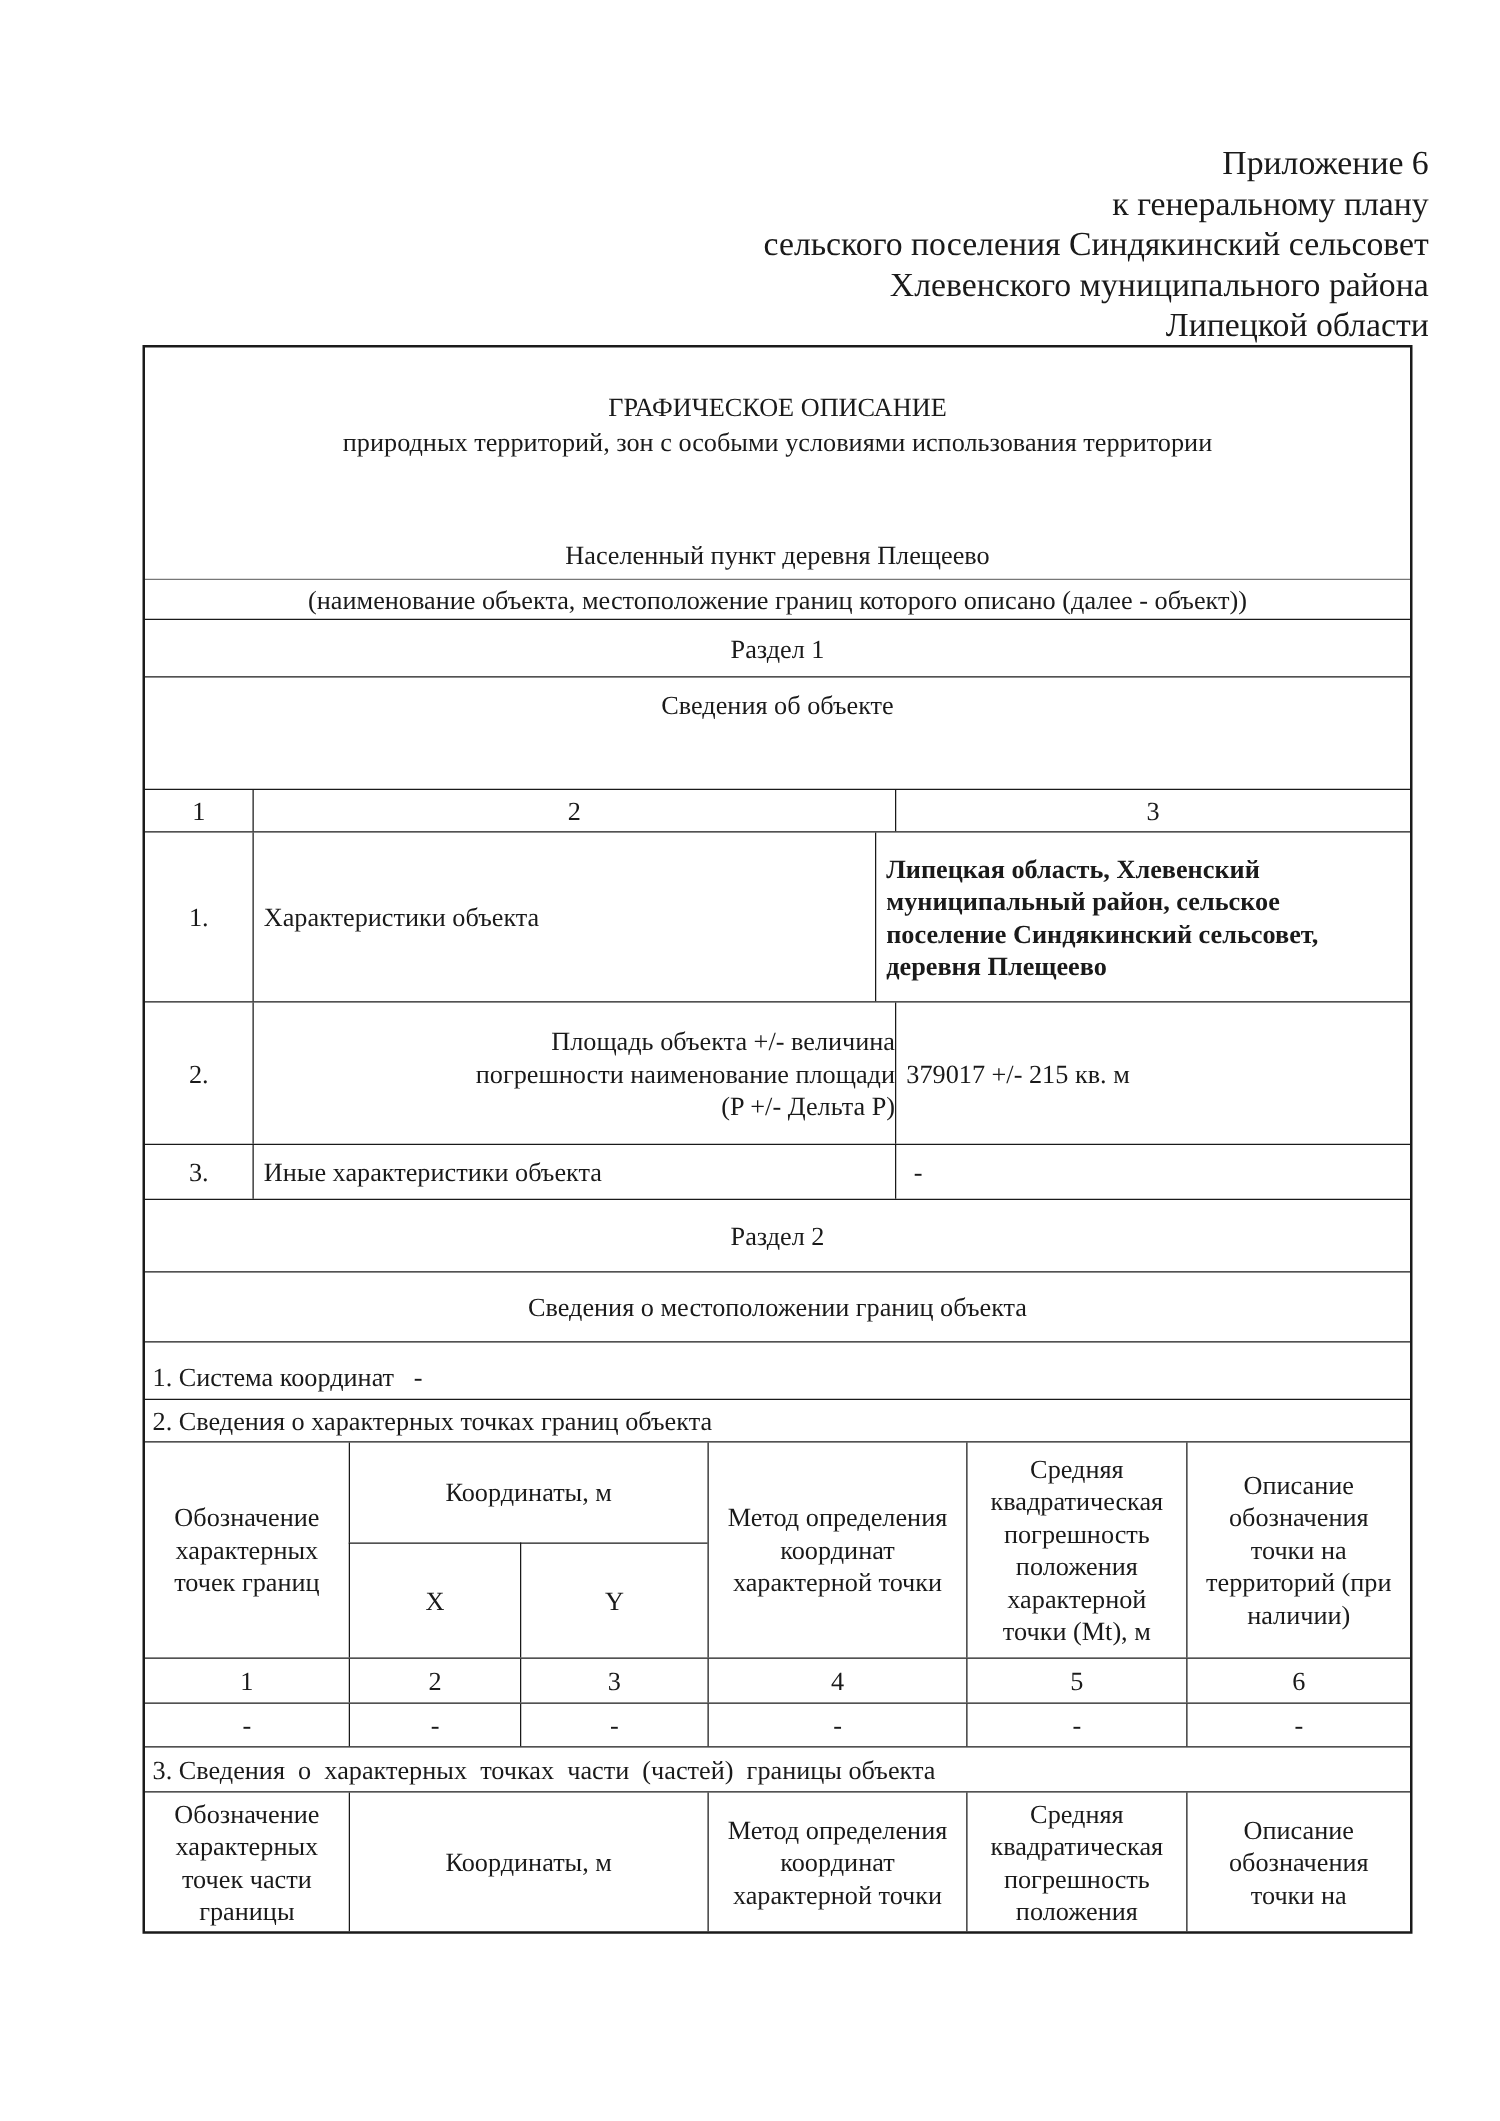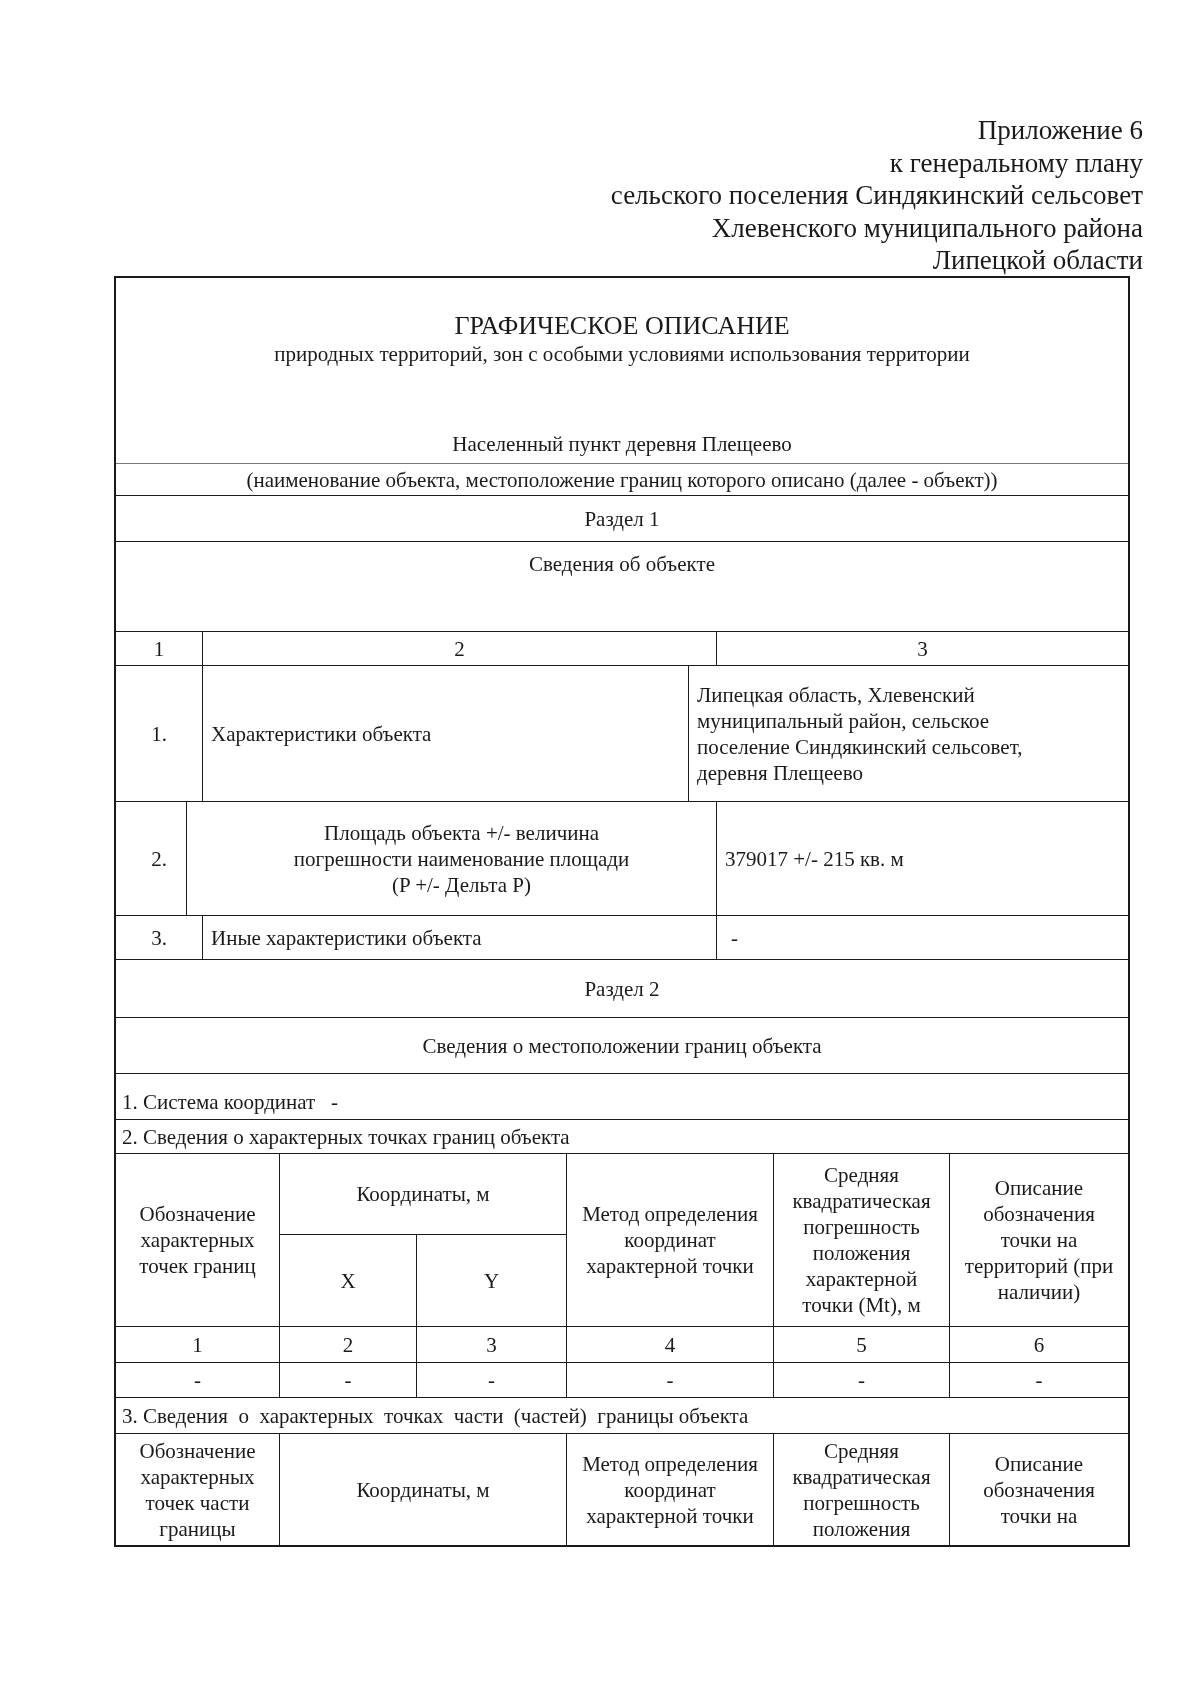--- a/index.html
+++ b/index.html
@@ -12,21 +12,21 @@
            border: 2px solid #1a1a1a; box-sizing: border-box; }
   .row { position: absolute; left: 0; right: 0; box-sizing: border-box;
          border-top: 1.5px solid #1a1a1a; }
   .cell { position: absolute; top: 0; bottom: 0; box-sizing: border-box;
           display: flex; align-items: center; justify-content: center; text-align: center;
           font-size: 21px; line-height: 26px; }
   .cell.vl { border-left: 1.5px solid #1a1a1a; }
   .cell.left { justify-content: flex-start; text-align: left; padding-left: 8px; }
   .full { left: 0; right: 0; }
   .hdr-title { position: absolute; left: 0; right: 0; top: 34px; text-align: center;
-               font-size: 26px; line-height: 28px; }
+               font-size: 21px; line-height: 28px; }
   .hdr-sub { position: absolute; left: 0; right: 0; top: 62px; text-align: center;
              font-size: 21px; line-height: 28px; }
   .hdr-name { position: absolute; left: 0; right: 0; top: 152px; text-align: center;
               font-size: 21px; line-height: 28px; }
   .grey-line { border-top: 1.5px solid #777777; }
   .stack { display: flex; flex-direction: column; }
   .stack span { display: block; }
 </style>
 </head>
 <body>
@@ -60,30 +60,30 @@
   <div class="row" style="top:353px;height:34px;">
     <div class="cell" style="left:0;width:86px;">1</div>
     <div class="cell vl" style="left:86px;width:514px;">2</div>
     <div class="cell vl" style="left:600px;right:0;">3</div>
   </div>
   <div class="row" style="top:387px;height:136px;">
     <div class="cell" style="left:0;width:86px;">1.</div>
     <div class="cell vl left stack" style="left:86px;width:514px;align-items:flex-start;justify-content:center;">
       <span>Характеристики объекта</span>
     </div>
-    <div class="cell vl left stack" style="left:572px;right:0;align-items:flex-start;justify-content:center;">
+    <div class="cell vl left stack" style="left:584px;right:0;align-items:flex-start;justify-content:center;font-weight:bold;">
       <span>Липецкая область, Хлевенский</span>
       <span>муниципальный район, сельское</span>
       <span>поселение Синдякинский сельсовет,</span>
       <span>деревня Плещеево</span>
     </div>
   </div>
   <div class="row" style="top:523px;height:114px;">
     <div class="cell" style="left:0;width:86px;">2.</div>
-    <div class="cell vl left stack" style="left:70px;width:514px;align-items:center;justify-content:center;padding-left:36px;">
+    <div class="cell vl left stack" style="left:86px;width:514px;align-items:flex-end;justify-content:center;padding-left:36px;">
       <span>Площадь объекта +/- величина</span>
       <span>погрешности наименование площади</span>
       <span>(P +/- Дельта P)</span>
     </div>
     <div class="cell vl left stack" style="left:600px;right:0;align-items:flex-start;justify-content:center;">
       <span>379017 +/- 215 кв. м</span>
     </div>
   </div>
   <div class="row" style="top:637px;height:44px;">
     <div class="cell" style="left:0;width:86px;">3.</div>

